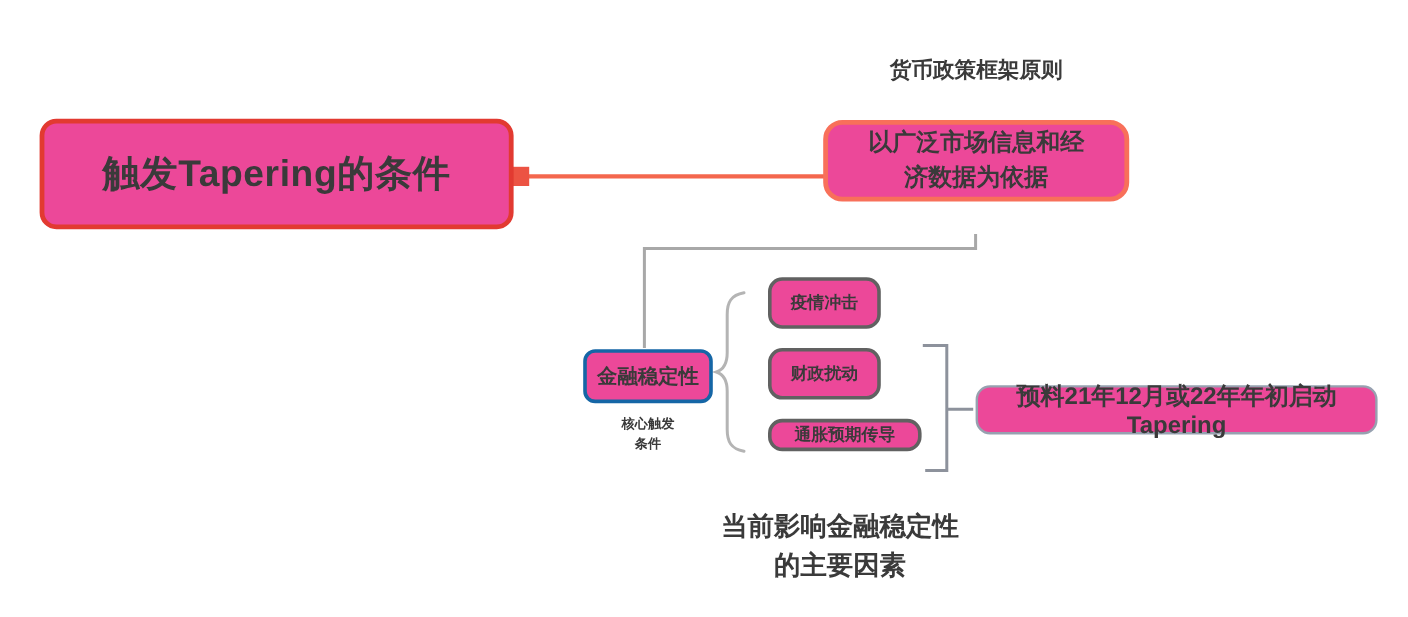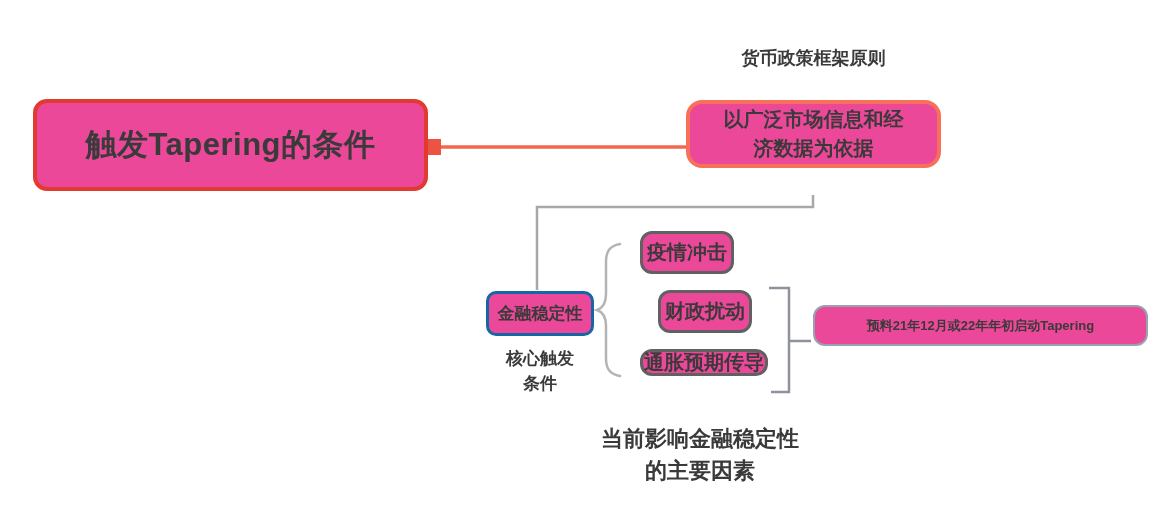--- a/index.html
+++ b/index.html
@@ -39,36 +39,36 @@
     border:4px solid var(--branch-coral);border-radius:16px;
     font-size:20px;line-height:29px;
   }
   .node-stability{
     left:486px;top:291px;width:108px;height:45px;
     border:3px solid var(--stability-border);border-radius:10px;
     font-size:17px;
   }
   .node-factor{
     border:3px solid var(--factor-border);border-radius:12px;
-    font-size:20px;
+    font-size:14px;
   }
   .node-factor-1{left:640px;top:231px;width:94px;height:43px;}
-  .node-factor-2{left:640px;top:290px;width:94px;height:43px;margin-left:18px;}
+  .node-factor-2{left:640px;top:290px;width:94px;height:43px;}
   .node-factor-3{left:640px;top:349px;width:128px;height:27px;}
   .node-summary{
-    left:813px;top:305px;width:335px;height:41px;
+    left:813px;top:321px;width:335px;height:41px;
     border:2px solid var(--summary-border);border-radius:12px;
-    font-size:13px;
+    font-size:20px;
   }
   .callout{
     position:absolute;text-align:center;font-weight:700;color:var(--text-dark);
     white-space:pre-line;cursor:default;
   }
   .callout-principle{left:661px;top:46px;width:305px;font-size:18px;}
-  .callout-stability{left:464px;top:347px;width:152px;font-size:17px;line-height:1.45;font-family:Liberation Serif, serif;}
+  .callout-stability{left:464px;top:347px;width:152px;font-size:11px;line-height:1.45;font-family:Liberation Serif, serif;}
   .callout-factors{left:592px;top:423px;width:216px;font-size:22px;line-height:1.45;}
   .callout-summary{left:855px;top:283px;width:250px;font-size:17px;color:var(--callout-red);}
 </style>
 </head>
 <body>
 
 <div class="canvas">
 
   <svg class="connector-layer" viewBox="0 0 1173 514" xmlns="http://www.w3.org/2000/svg">
 

